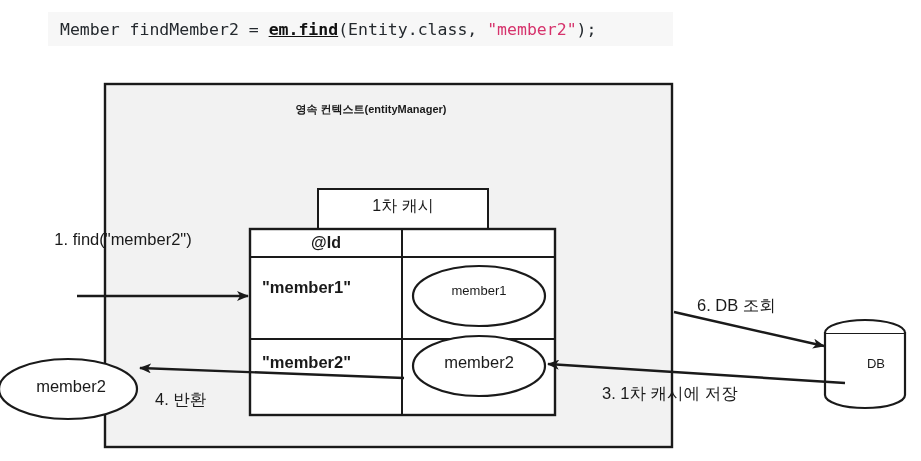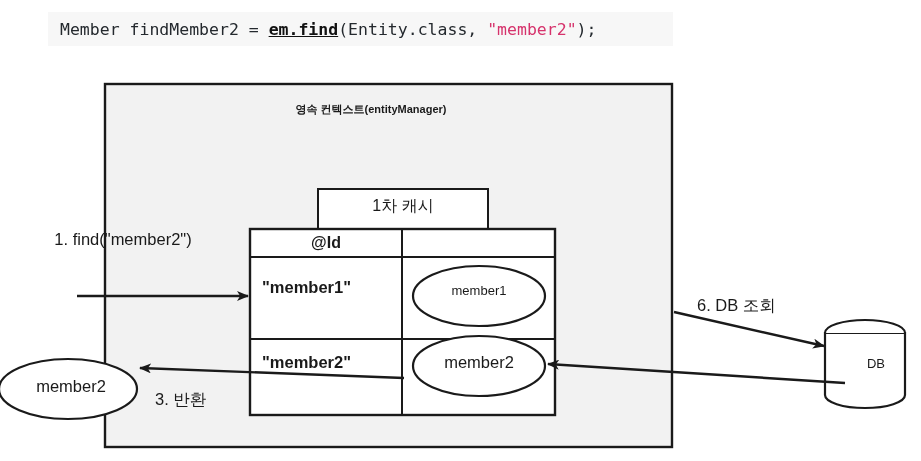--- a/index.html
+++ b/index.html
@@ -220,17 +220,18 @@
 
   <div class="lbl cell-id2">"member2"</div>
   <div class="lbl ell-member2">member2</div>
 
   <div class="lbl ell-out-member2">member2</div>
 
   <div class="lbl step1"><span>1. find("member2")</span><br></div>
 
   <div class="lbl step2">6. DB 조회</div>
 
-
-  <div class="lbl step4">3. 반환</div>
+  <div class="lbl step3">3. 1차 캐시에 저장</div>
+
+  <div class="lbl step4">4. 반환</div>
 
   <div class="lbl db-label">DB</div>
 </div>
 
 </body></html>

